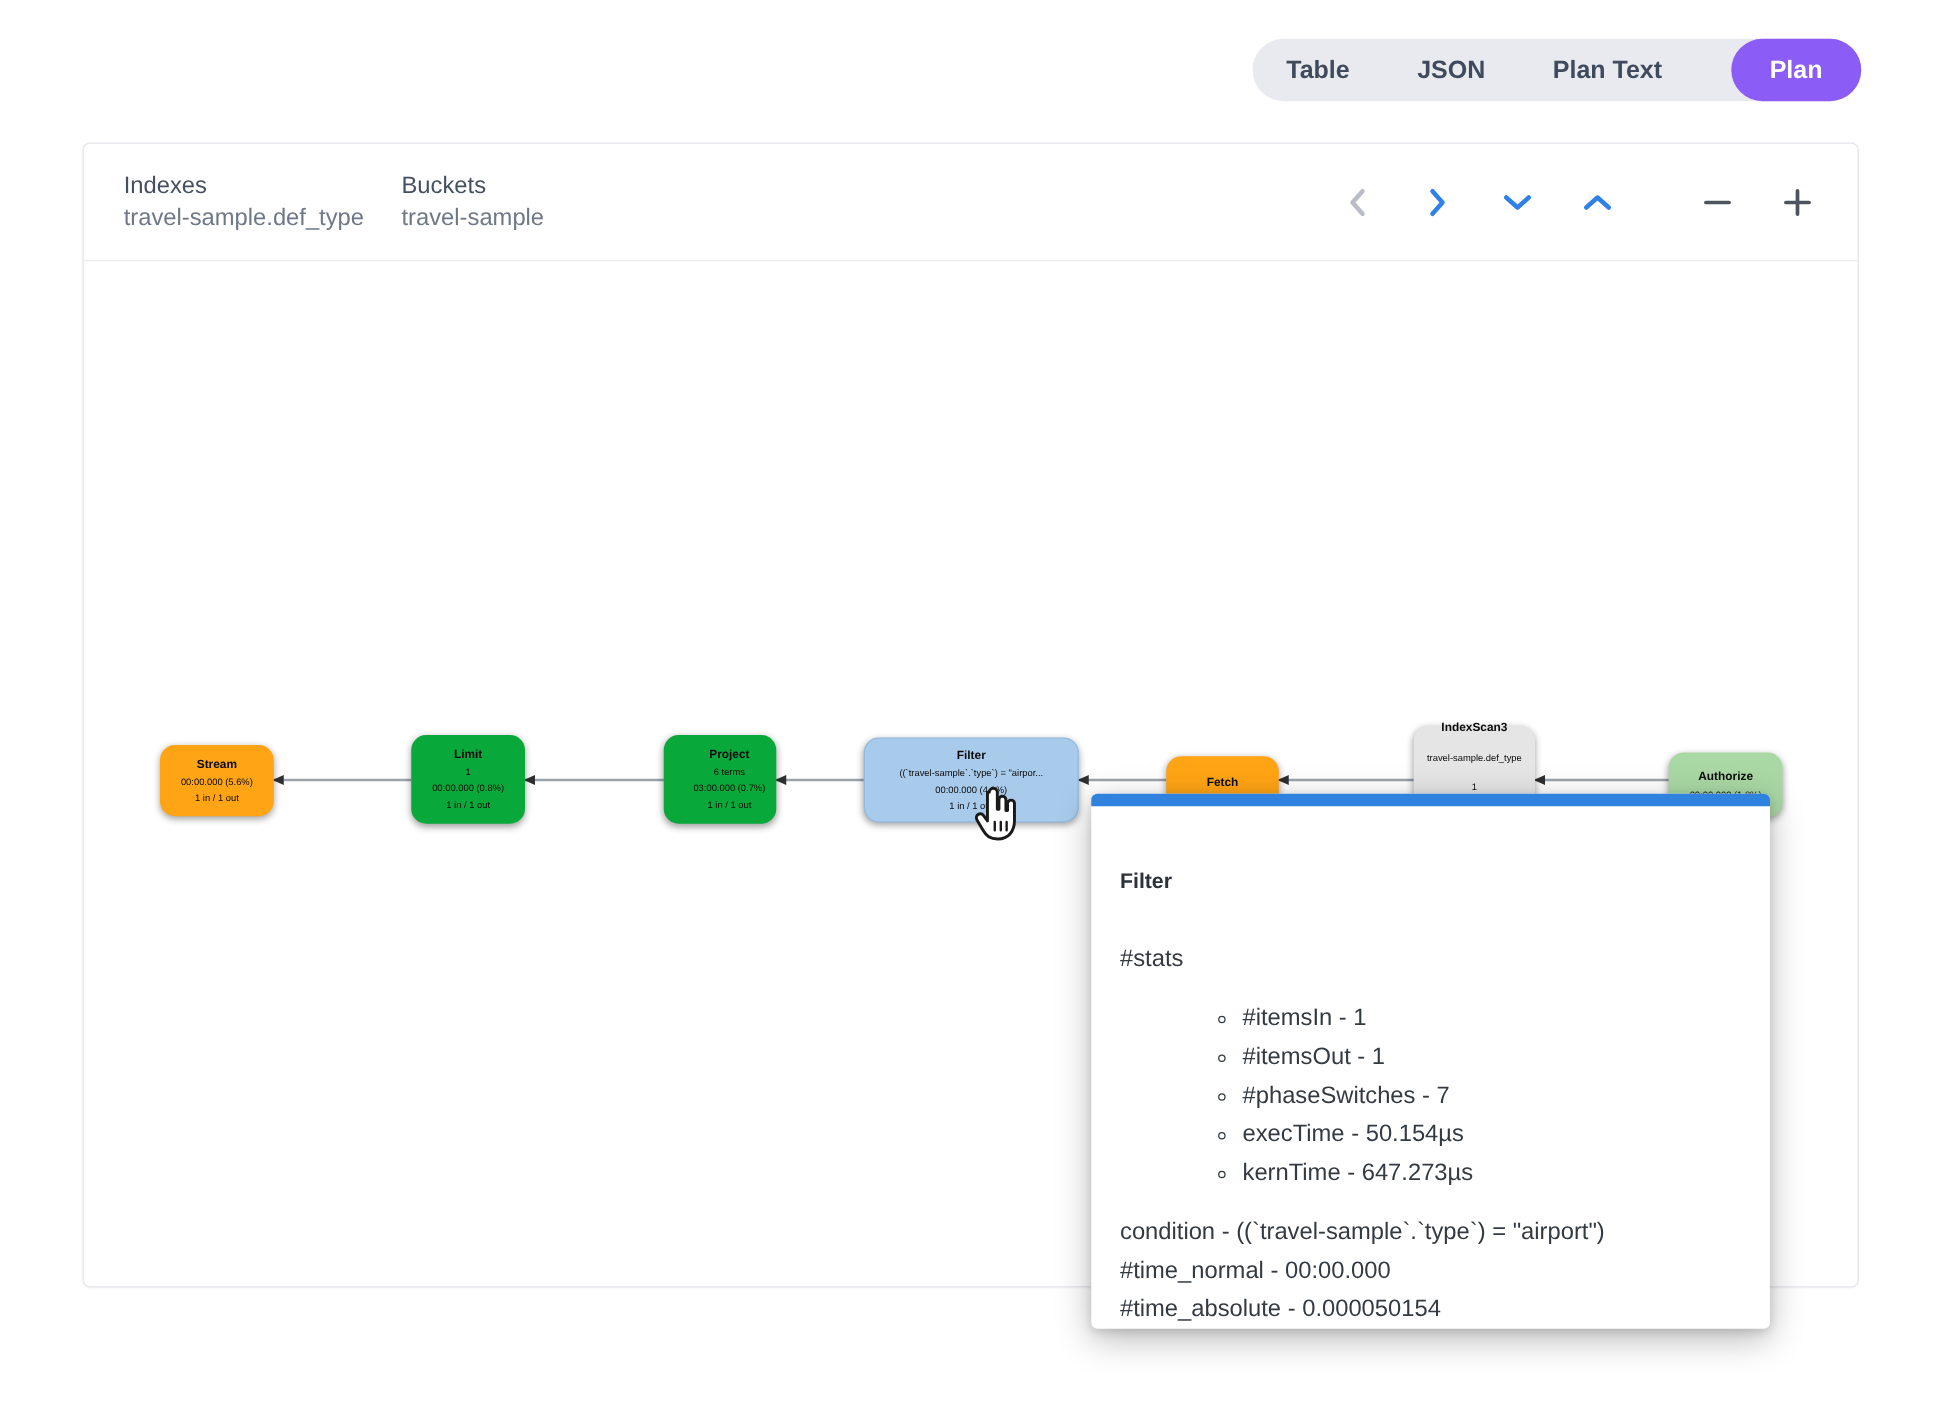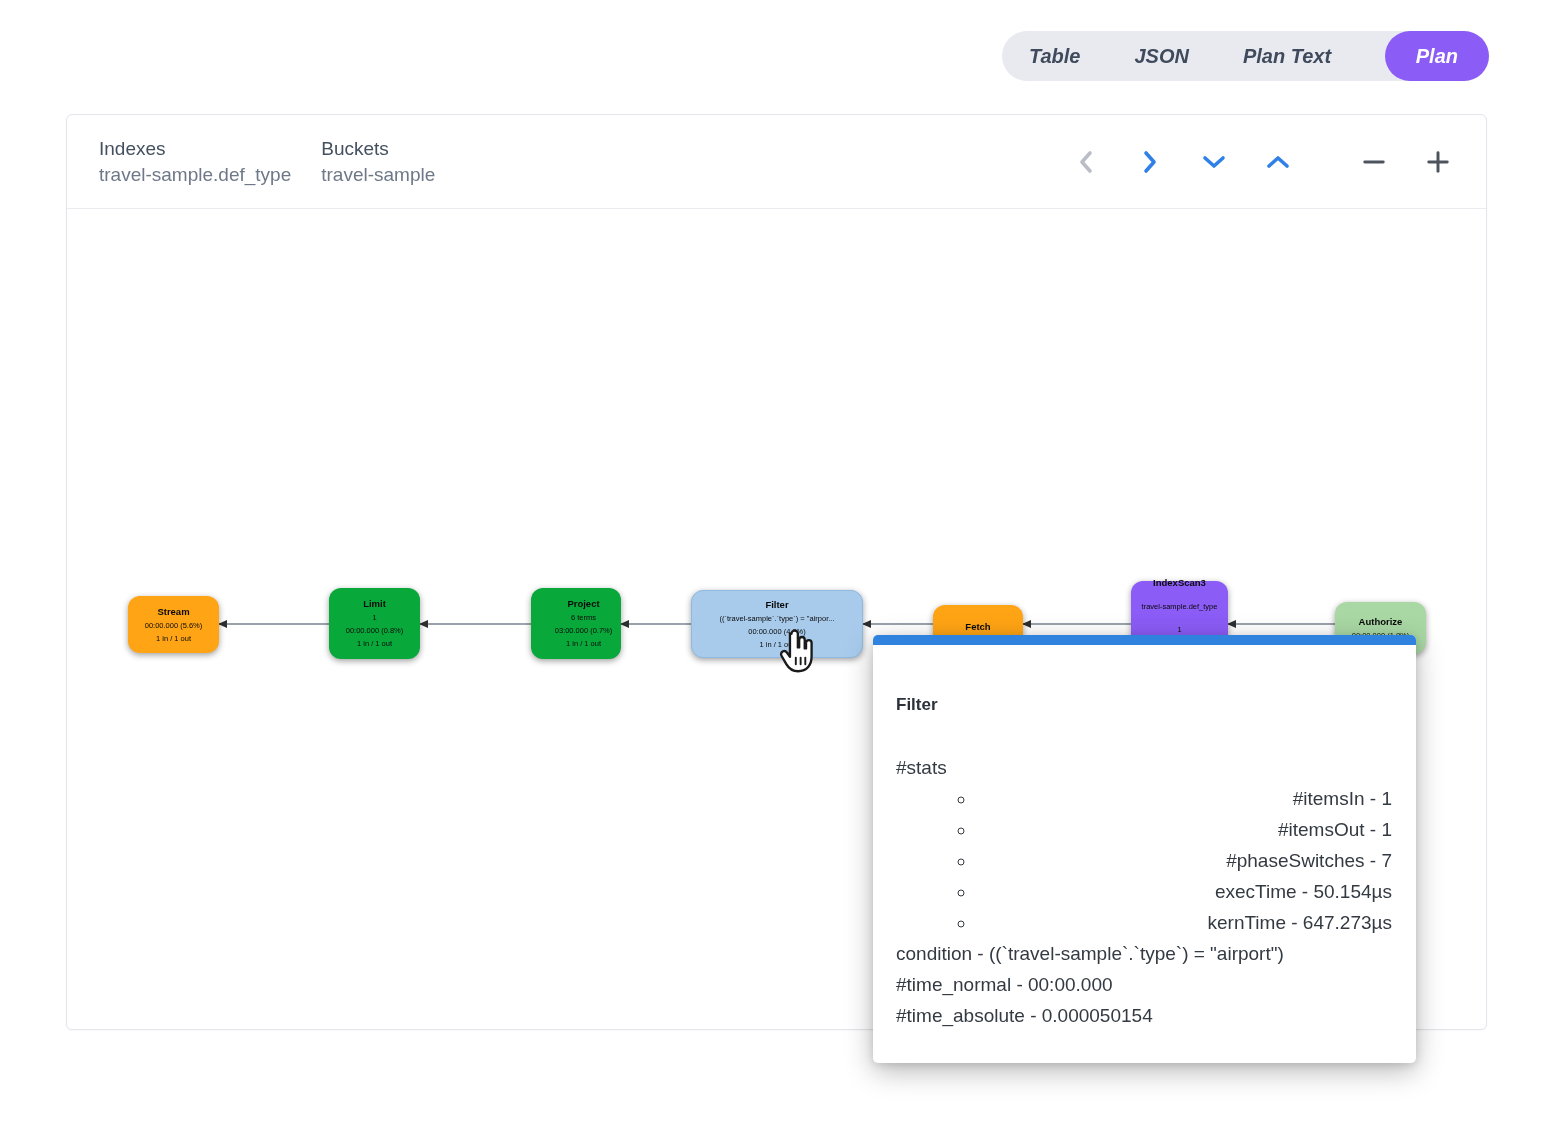--- a/index.html
+++ b/index.html
@@ -2,21 +2,21 @@
 <html><head>
 <meta charset="utf-8">
 <style>
   * { margin:0; padding:0; box-sizing:border-box; }
   html,body { width:1552px; height:1124px; background:#ffffff;
     font-family:"Liberation Sans", sans-serif; }
   #page { position:relative; width:1552px; height:1124px; overflow:hidden; }
 
   
   .view-tabs { position:absolute; left:1002px; top:31px; width:487px; height:50px;
-    background:#e9eaf0; border-radius:25px; display:flex; align-items:center;font-style:italic; }
+    background:#e9eaf0; border-radius:25px; display:flex; align-items:center; }
   .view-tab { height:50px; display:flex; align-items:center; padding:0 27px;
     font-size:20px; font-weight:700; color:#3f4b5c; cursor:pointer; white-space:nowrap; }
   .view-tab.active { border-radius:25px; color:#ffffff; padding:0 31px; margin-left:auto; }
 
   
   .panel { position:absolute; left:66px; top:114px; width:1421px; height:916px;
     background:#ffffff; border:1px solid #e4e5ea; border-radius:6px;
     box-shadow:0 1px 2px rgba(0,0,0,0.03); }
   .panel-header { height:94px; display:flex; align-items:center; padding:0 36px 0 32px;
     border-bottom:1px solid #ebecf0; }
@@ -58,21 +58,21 @@
   .e6 { left:1161px; top:414px; width:107px; }
 
   
   .tooltip { position:absolute; left:873px; top:635px; width:543px; height:428px;
     background:#ffffff; border-radius:5px; z-index:50;
     box-shadow:0 8px 28px rgba(0,0,0,0.28), 0 2px 8px rgba(0,0,0,0.12); }
   .tooltip-bar { height:10px; border-radius:5px 5px 0 0; }
   .tooltip-body { padding:44px 24px 32px 23px; font-size:19px; line-height:31px; color:#333a42; }
   .tooltip-title { font-size:17px; font-weight:700; color:#2b323b; line-height:31px;
     margin-bottom:32px; }
-  .tooltip-body ul { list-style:circle; margin:0; padding-left:80px;text-align:right; }
+  .tooltip-body ul { list-style:circle; margin:16px; padding-left:80px; }
   .tooltip-body li { padding-left:2px; }
 
   
   .cursor { position:absolute; left:779px; top:629px; z-index:100; pointer-events:none; }
 </style>
 </head>
 <body>
 
 <div id="page">
 
@@ -165,21 +165,21 @@
         <div class="nline">00:00.000 (4.2%)</div>
         <div class="nline">1 in / 1 out</div>
       </div>
 
       <div class="node n-fetch" style="background-color: rgb(255, 164, 20); margin-top: 16px;">
         <div class="ntitle">Fetch</div>
         <div class="nline">travel-sample</div>
         <div class="nline">00:00.000 (9.1%)</div>
       </div>
 
-      <div class="node n-indexscan" style="background-color: #8b5cf6; gap: 12px;">
+      <div class="node n-indexscan" style="background-color: #e5e5e5; gap: 12px;">
         <div class="ntitle">IndexScan3</div>
         <div class="nline">travel-sample.def_type</div>
         <div class="nline">1</div>
         <div class="nline">00:00.000 (44.4%)</div>
       </div>
 
       <div class="node n-authorize" style="background-color: rgb(169, 216, 164);">
         <div class="ntitle">Authorize</div>
         <div class="nline">00:00.000 (1.8%)</div>
       </div>

